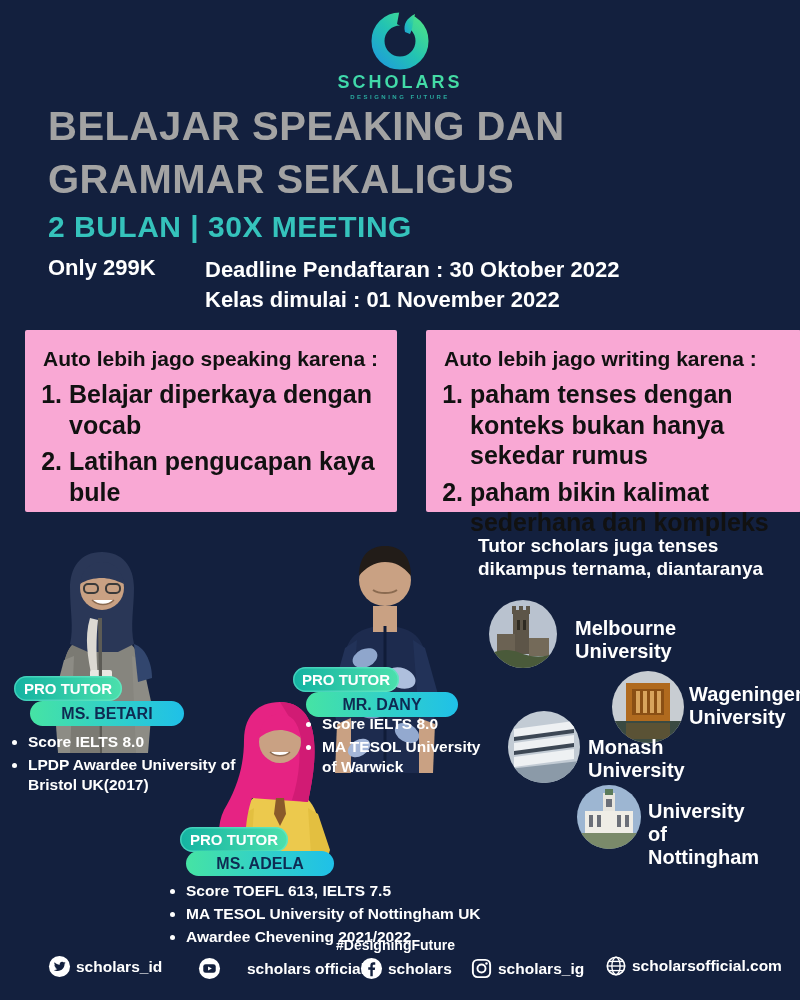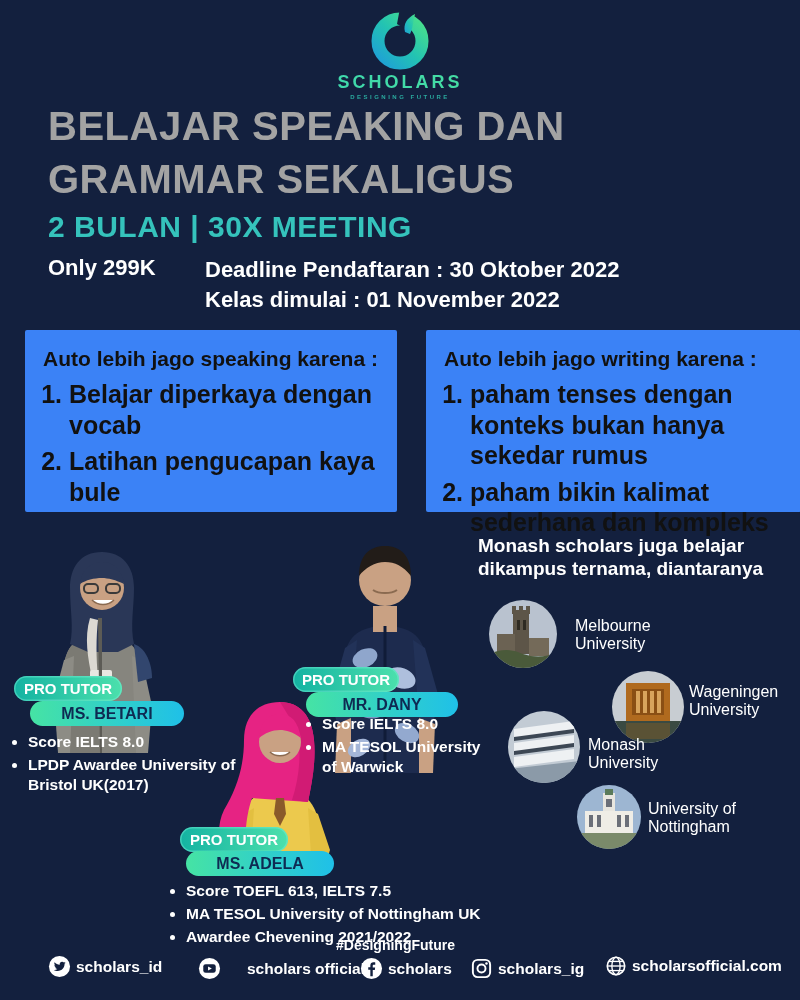--- a/index.html
+++ b/index.html
@@ -25,40 +25,40 @@
   }
   .tagline { font-size:6px; letter-spacing:2.5px; color:#2aa99e; font-weight:bold; margin-top:1px; }
 
   
   .title { position:absolute; left:48px; top:100px; font-size:40px; font-weight:800; line-height:1.32; letter-spacing:0.5px; color:#a3a3a3; }
   .subtitle { position:absolute; left:48px; top:210px; font-size:30px; font-weight:800; color:#35c3bc; letter-spacing:0.5px; }
   .price { position:absolute; left:48px; top:255px; font-size:22px; font-weight:bold; }
   .deadline-block { position:absolute; left:205px; top:255px; font-size:22px; font-weight:bold; line-height:1.38; }
 
   
-  .card { position:absolute; top:330px; height:182px; background:#3b82f6; color:#111; padding:16px 18px 0 18px; border-radius:2px; }
+  .card { position:absolute; top:330px; height:182px; background:#f9a8d4; color:#111; padding:16px 18px 0 18px; border-radius:2px; }
   .card1 { left:25px; width:372px; }
   .card2 { left:426px; width:375px; }
   .card h3 { font-size:21px; font-weight:bold; line-height:1.2; margin-bottom:8px; }
   .card ol { margin-left:26px; font-size:25px; font-weight:600; line-height:1.22; }
   .card ol li { margin-bottom:6px; }
 
   
   .tutor-photo { position:absolute; }
   .pill { position:absolute; height:25px; border-radius:13px; display:flex; align-items:center; justify-content:center; font-weight:bold; }
   .pill-pro { background:linear-gradient(90deg,#14b3a2,#4ce0ac); color:#fff; font-size:15px; box-shadow:0 0 0 1.5px rgba(120,240,215,.45) inset; }
   .pill-name { background:linear-gradient(90deg,#46e3a4,#1fc0e8); color:#0e2a52; font-size:16px; }
   .creds { position:absolute; list-style:disc; font-size:15.5px; font-weight:600; line-height:1.28; }
   .creds li { margin-bottom:3px; }
 
   
   .uni-heading { position:absolute; left:478px; top:534px; width:310px; font-size:19px; font-weight:600; line-height:1.22; }
   .uni-circle { position:absolute; border-radius:50%; overflow:hidden; }
   .uni-circle svg { display:block; width:100%; height:100%; }
-  .uni-label { position:absolute; font-size:16px; font-weight:normal; line-height:1.15; }
+  .uni-label { position:absolute; font-size:20px; font-weight:bold; line-height:1.15; }
 
   
   .hashtag { position:absolute; left:336px; top:937px; font-size:14px; font-weight:bold; }
   .social { position:absolute; display:flex; align-items:center; gap:5px; font-size:15.5px; font-weight:600; }
   .social svg { display:block; }
 </style>
 </head>
 <body>
 
 <div class="poster">
@@ -181,21 +181,21 @@
   <div class="pill pill-name" style="left:186px; top:851px; width:148px;">
       <span>MS. ADELA</span>
     </div>
   <ul class="creds" style="left:186px; top:881px; width:330px;">
     <li>Score TOEFL 613, IELTS 7.5</li>
     <li>MA TESOL University of Nottingham UK</li>
     <li>Awardee Chevening 2021/2022</li>
   </ul>
 
   <div class="uni-heading">
-    <div>Monash scholars juga belajar</div>
+    <div>Tutor scholars juga tenses</div>
     <div>dikampus ternama, diantaranya</div>
   </div>
 
   <div class="uni-circle" style="left:489px; top:600px; width:68px; height:68px;">
     <svg viewBox="0 0 68 68">
       <rect width="68" height="68" fill="#b9c2cf"></rect>
       <rect x="24" y="10" width="16" height="44" fill="#5d5548"></rect>
       <rect x="23" y="6" width="4" height="8" fill="#5d5548"></rect>
         <rect x="30" y="6" width="4" height="8" fill="#5d5548"></rect>
         <rect x="37" y="6" width="4" height="8" fill="#5d5548"></rect>

